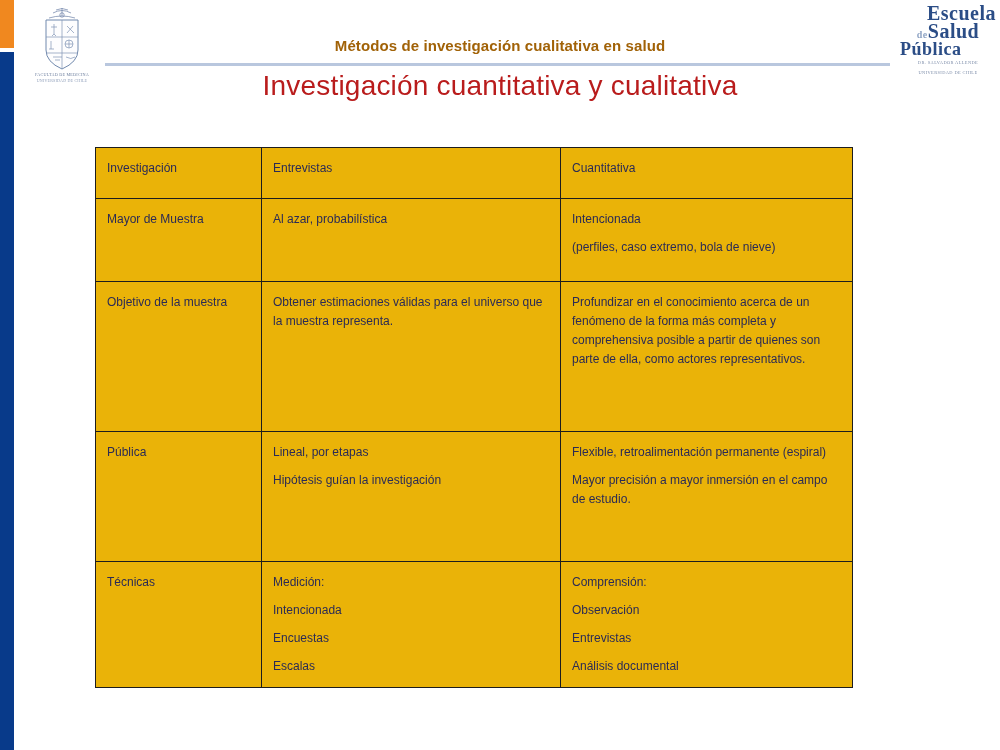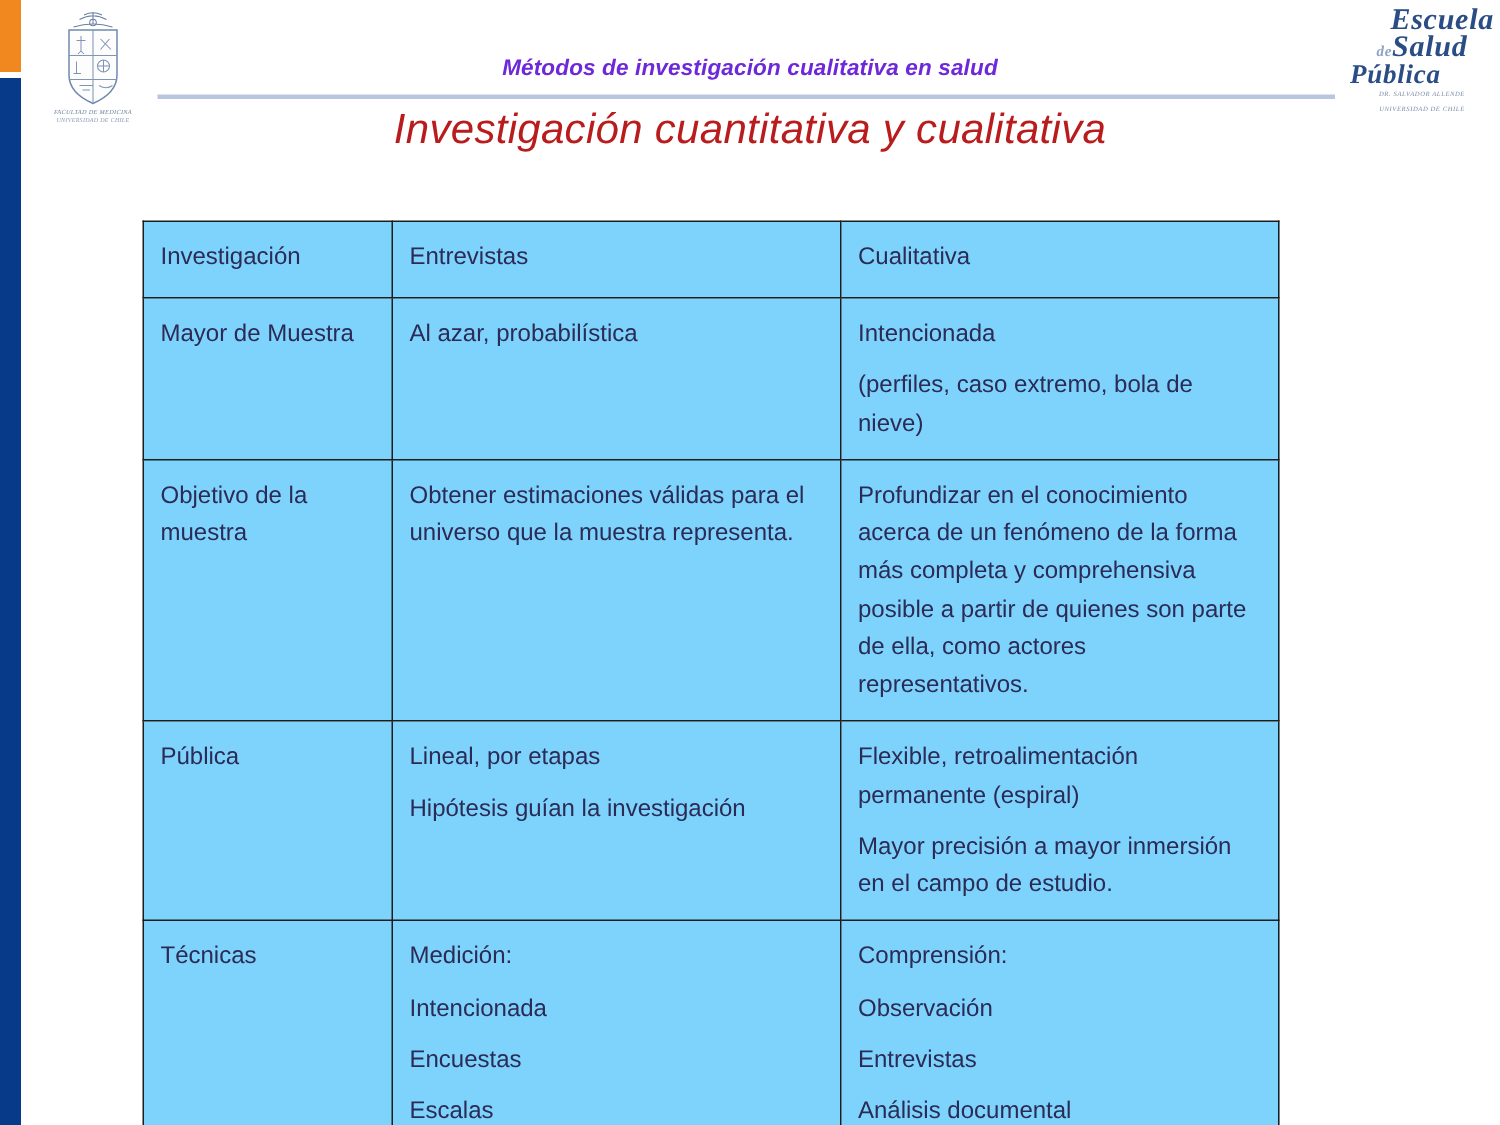--- a/index.html
+++ b/index.html
@@ -27,21 +27,21 @@
     position: absolute;
     left: 0; top: 52px;
     width: 14px; height: 698px;
     background: #083a8a;
   }
 
   
   .header {
     position: absolute;
     left: 0; top: 0;
-    width: 927px; height: 120px; font-style: italic;
+    width: 927px; height: 120px;
   }
   .logo-left {
     position: absolute;
     left: 33px; top: 6px;
     width: 58px; height: 78px;
   }
   .logo-left svg { display: block; }
 
   .logo-right {
     position: absolute;
@@ -70,21 +70,21 @@
     margin-top: 3px;
   }
 
   .kicker {
     position: absolute;
     left: 0; top: 37px;
     width: 1000px;
     text-align: center;
     font-size: 15px;
     font-weight: bold;
-    color: #6d28d9;
+    color: #a16207;
     letter-spacing: 0.1px;
   }
   .rule {
     position: absolute;
     left: 105px; top: 63px;
     width: 785px; height: 3px;
     background: #b9c7de;
   }
   .slide-title {
     position: absolute;
@@ -104,24 +104,24 @@
   }
   table.cmp {
     border-collapse: collapse;
     width: 757px;
     table-layout: fixed;
   }
   table.cmp td {
     border: 1px solid #1d1d1d;
     vertical-align: top;
     padding: 11px 11px 11px 11px;
-    font-size: 16px;
+    font-size: 12px;
     line-height: 1.58;
     color: #2b2b55;
-    background: #7dd3fc;
+    background: #eab308;
   }
   table.cmp col.c1 { width: 166px; }
   table.cmp col.c2 { width: 299px; }
   table.cmp col.c3 { width: 292px; }
 
   td.tinted { background: #eaeedb; }
 
   .cell-p { margin: 0; }
   .cell-p + .cell-p { margin-top: 9px; }
 
@@ -186,21 +186,21 @@
       </colgroup>
     <tbody id="tbody">
         <tr class="row-h">
           <td>
             <p class="cell-p">Investigación</p>
           </td>
           <td>
             <p class="cell-p">Entrevistas</p>
           </td>
           <td>
-            <p class="cell-p">Cualitativa</p>
+            <p class="cell-p">Cuantitativa</p>
           </td>
         </tr>
         <tr class="row-2">
           <td>
             <p class="cell-p">Mayor de Muestra</p>
           </td>
           <td>
             <p class="cell-p">Al azar, probabilística</p>
           </td>
           <td>

